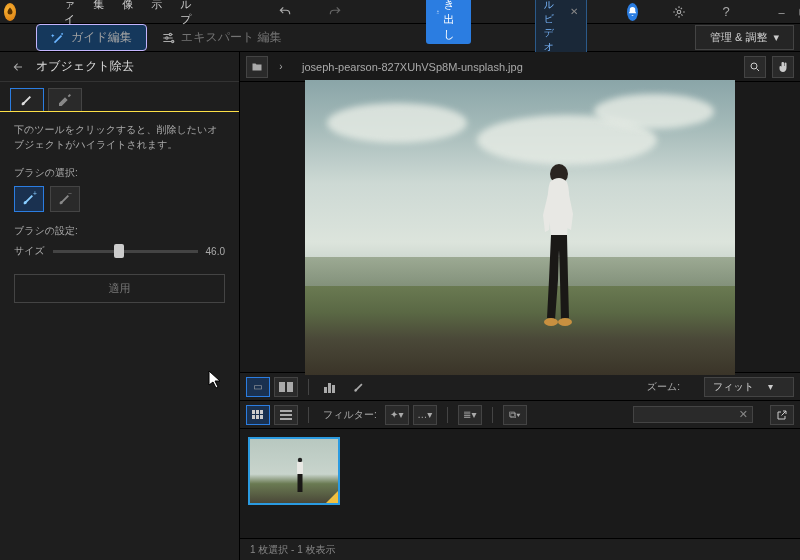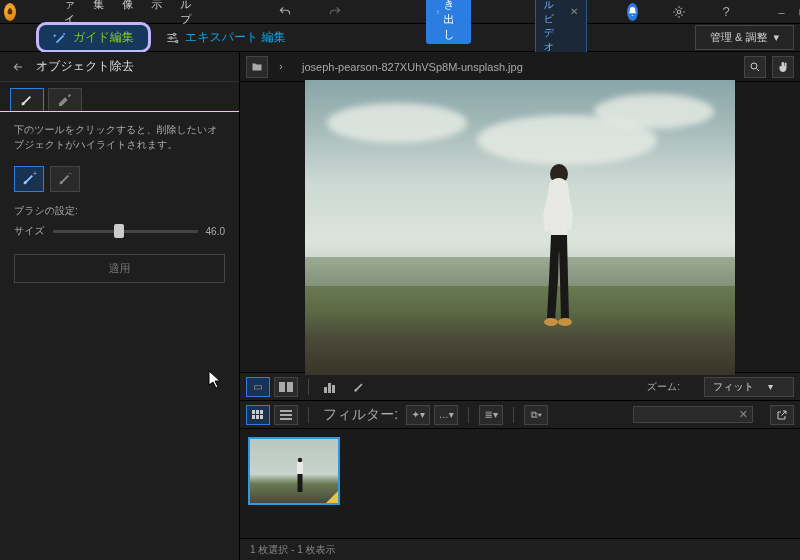--- a/index.html
+++ b/index.html
@@ -12,22 +12,22 @@
 .tb-sep { width:1px; height:16px; background:#444; margin:0 6px; }
 .tb-icon { width:20px; height:20px; display:flex; align-items:center; justify-content:center; cursor:pointer; margin:0 2px; color:#aaa; }
 .export-btn { background:#2b7de1; color:#fff; padding:2px 10px; border-radius:3px; font-size:11px; display:flex; align-items:center; gap:4px; cursor:pointer; margin-left:6px; }
 .spacer { flex:1; }
 .tutorial { background:#1a2838; border:1px solid #2b5a8a; color:#7ab8ff; padding:2px 8px; font-size:10px; border-radius:3px; display:flex; align-items:center; gap:6px; }
 .tutorial .x { color:#888; cursor:pointer; }
 .winbtns { display:flex; gap:2px; margin-left:8px; }
 .winbtns div { width:20px; height:18px; display:flex; align-items:center; justify-content:center; cursor:pointer; color:#aaa; }
 .notif { width:18px; height:18px; border-radius:50%; background:#2b7de1; display:flex; align-items:center; justify-content:center; margin-left:8px; cursor:pointer; }
 .modebar { height:28px; background:#1e1e1e; display:flex; align-items:center; border-bottom:1px solid #000; }
-.mode-tab { padding:4px 14px; display:flex; align-items:center; gap:6px; cursor:pointer; font-size:12px; color:#0ea5e9; }
-.mode-tab.active { background:#15385c; border:3px solid #c4b5fd; color:#84cc16; border-radius:10px; }
+.mode-tab { padding:4px 14px; display:flex; align-items:center; gap:6px; cursor:pointer; font-size:12px; color:#737373; }
+.mode-tab.active { background:#15385c; border:1px solid #c4b5fd; color:#a3a3a3; border-radius:4px; }
 .mode-tab.active .mode-icon { color:#6ab4ff; }
 .manage-btn { margin-left:auto; margin-right:6px; padding:4px 14px; background:#252525; border:1px solid #444; display:flex; align-items:center; gap:6px; cursor:pointer; font-size:11px; }
 .main { display:flex; height:508px; }
 .sidebar { width:240px; background:#1e1e1e; border-right:1px solid #000; display:flex; flex-direction:column; }
 .side-hdr { height:30px; display:flex; align-items:center; padding:0 8px; border-bottom:1px solid #333; }
 .back { width:20px; height:20px; cursor:pointer; display:flex; align-items:center; justify-content:center; color:#888; }
 .side-title { margin-left:8px; font-size:12px; color:#ddd; }
 .tool-tabs { display:flex; padding:6px 10px 0 10px; gap:4px; }
 .tool-tab { width:34px; height:24px; background:#2a2a2a; border:1px solid #444; display:flex; align-items:center; justify-content:center; cursor:pointer; }
 .tool-tab.active { border-color:#2b7de1; background:#252525; border-bottom:1px solid #252525; }
@@ -172,20 +172,21 @@
           </svg>
         </div>
       <div class="tool-tab">
           <svg width="16" height="16" viewBox="0 0 24 24" fill="#888">
             <path d="M3 17l9-9 4 4-9 9H3v-4zm18-12l-2-2-3 3 2 2 3-3z"></path>
           </svg>
         </div>
     </div>
     <div class="side-body">
       <div class="hint">下のツールをクリックすると、削除したいオブジェクトがハイライトされます。</div>
+      <div class="label">ブラシの選択:</div>
       <div class="brush-row">
         <div class="brush-btn active">
             <svg width="16" height="16" viewBox="0 0 24 24" fill="#8cf">
               <path d="M4 18c0-2 2-3 3-3l9-9 2 2-9 9c0 1-1 3-3 3s-2-1-2-2z"></path>
               <text x="18" y="8" font-size="10" fill="#8cf">+</text>
             </svg>
           </div>
         <div class="brush-btn">
             <svg width="16" height="16" viewBox="0 0 24 24" fill="#888">
               <path d="M4 18c0-2 2-3 3-3l9-9 2 2-9 9c0 1-1 3-3 3s-2-1-2-2z"></path>
@@ -285,21 +286,21 @@
             <rect x="4" y="5" width="3" height="4"></rect>
             <rect x="8" y="5" width="3" height="4"></rect>
           </svg>
         </div>
       <div class="vb-btn">
           <svg width="12" height="10" viewBox="0 0 12 10" fill="none" stroke="#aaa" stroke-width="2">
             <path d="M0 1h12M0 5h12M0 9h12"></path>
           </svg>
         </div>
       <div class="tb-sep"></div>
-      <span style="font-size:14px;color:#aaa;margin:0 4px">フィルター:</span>
+      <span style="font-size:10px;color:#aaa;margin:0 4px">フィルター:</span>
       <div class="vb-btn">✦▾</div>
       <div class="vb-btn">…▾</div>
       <div class="tb-sep"></div>
       <div class="vb-btn">≣▾</div>
       <div class="tb-sep"></div>
       <div class="vb-btn">⧉▾</div>
       <input class="search" style="">
       <div style="position:relative;left:-18px;color:#888;cursor:pointer">✕</div>
       <div class="vb-btn">
           <svg width="12" height="12" viewBox="0 0 24 24" fill="none" stroke="#ccc" stroke-width="2">

